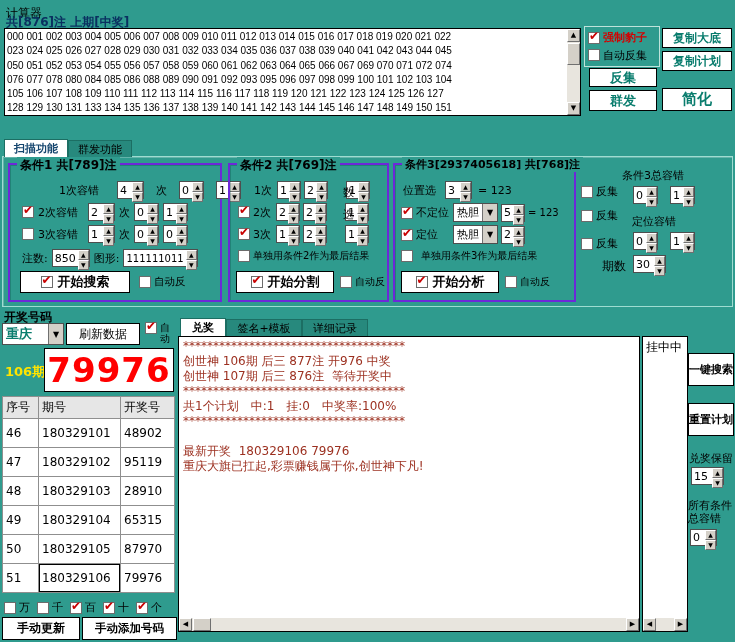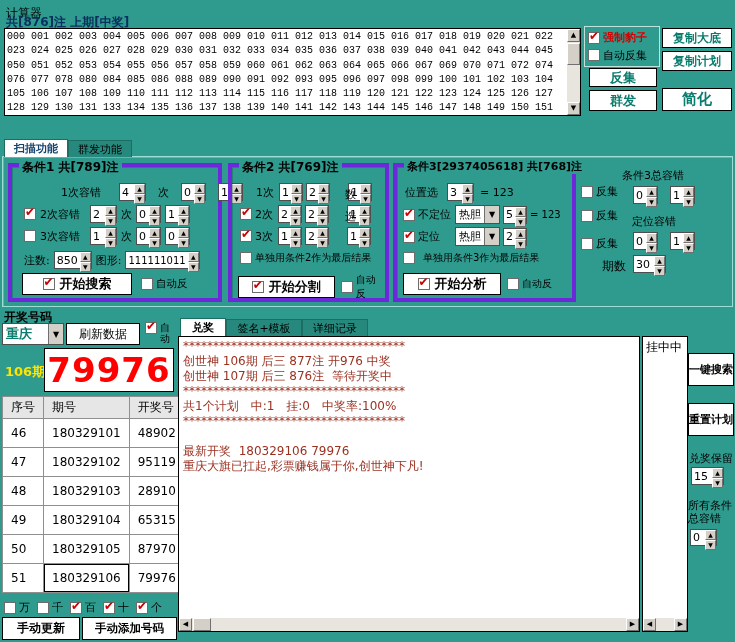--- a/index.html
+++ b/index.html
@@ -32,52 +32,52 @@
       background:#d4d0c8;border:1px solid;border-color:#fff #707070 #707070 #fff;color:#000}
   .ar::after{content:"▼"}
 
   
   .combo{display:inline-flex;height:19px;border:1px solid #4e4e4e;background:#fff;align-items:stretch}
   .combo .v{display:flex;align-items:center;padding:0 3px;font-size:11px}
   .combo .dd{width:15px;flex:none;display:flex;align-items:center;justify-content:center;font-size:8px;
       background:#d4d0c8;border-left:1px solid #707070;color:#000}
 
   
-  .grp{position:absolute;border:4px solid #6d28d9;box-shadow:inset 1px 1px 0 rgba(0,70,60,.28)}
+  .grp{position:absolute;border:2px solid #6d28d9;box-shadow:inset 1px 1px 0 rgba(0,70,60,.28)}
   .grp .gt{position:absolute;top:-8px;left:7px;background:var(--teal,#2f9b8e);padding:0 3px;
       font-weight:bold;font-size:12px;white-space:nowrap}
   .row{position:absolute;display:flex;align-items:center}
 
   .startbtn{height:22px;display:inline-flex;align-items:center;justify-content:center;gap:5px;
       background:#fff;border:1px solid #000;font-weight:bold;font-size:13px;padding:0 8px;cursor:default}
 
   
   .tabs{position:absolute;display:flex;align-items:flex-end;z-index:3}
   .tab{height:17px;display:flex;align-items:center;justify-content:center;padding:0 7px;font-size:11px;
       background:#27897d;border:1px solid #1c6e63;border-bottom:none;color:#000;cursor:default}
   .tab.active{background:#fff;font-weight:bold;height:18px}
 
   
   .numgrid{position:absolute;left:4px;top:28px;width:577px;height:88px;background:#fff;border:1px solid #000}
   .numbody{position:absolute;left:2px;top:1px;right:14px;bottom:1px;overflow:hidden}
-  .numrow{font-family:Liberation Mono, monospace;font-size:10px;line-height:14.3px;white-space:pre}
+  .numrow{font-family:Liberation Sans, sans-serif;font-size:10px;line-height:14.3px;white-space:pre}
 
   
   .sb{position:absolute;background:#cfccc4;display:flex}
   .sb-v{flex-direction:column;width:13px}
   .sb-h{flex-direction:row;height:13px}
   .sb .b{flex:none;width:13px;height:13px;font-size:7px;line-height:11px;text-align:center;
       background:#d4d0c8;border:1px solid;border-color:#fff #707070 #707070 #fff;color:#000}
   .sb .tr{flex:1;position:relative;background:#e8e5de}
   .sb-v .th{position:absolute;left:0;right:0;top:1px;height:22px;background:#d4d0c8;border:1px solid;border-color:#fff #707070 #707070 #fff}
   .sb-h .th{position:absolute;top:0;bottom:0;left:1px;width:18px;background:#d4d0c8;border:1px solid;border-color:#fff #707070 #707070 #fff}
 
   
   .tbl{position:absolute;left:2px;top:396px;border-collapse:collapse;background:#fff;table-layout:fixed}
-  .tbl th,.tbl td{border:1px solid #8f8f8f;font-size:12px;font-weight:normal;padding:0 8px;text-align:left;overflow:hidden;white-space:nowrap}
+  .tbl th,.tbl td{border:1px solid #8f8f8f;font-size:12px;font-weight:normal;padding:0 3px;text-align:left;overflow:hidden;white-space:nowrap}
   .tbl th{background:#e6e6e6;height:22px}
   .tbl td{height:29px;background:#fff}
   .tbl td.sel{box-shadow:inset 0 0 0 1px #000}
 
   
   .logbox{position:absolute;background:#fff;border:1px solid #000}
   .ln{white-space:pre;min-height:15px;font-size:12px;line-height:15px;color:var(--log,#9c3020)}
   .frame{position:absolute;border:1px solid #9fdcd1;box-shadow:inset 1px 1px 0 rgba(255,255,255,.25)}
 
   .bignum{position:absolute;left:44px;top:348px;width:130px;height:44px;background:#fff;border:1px solid #000;

